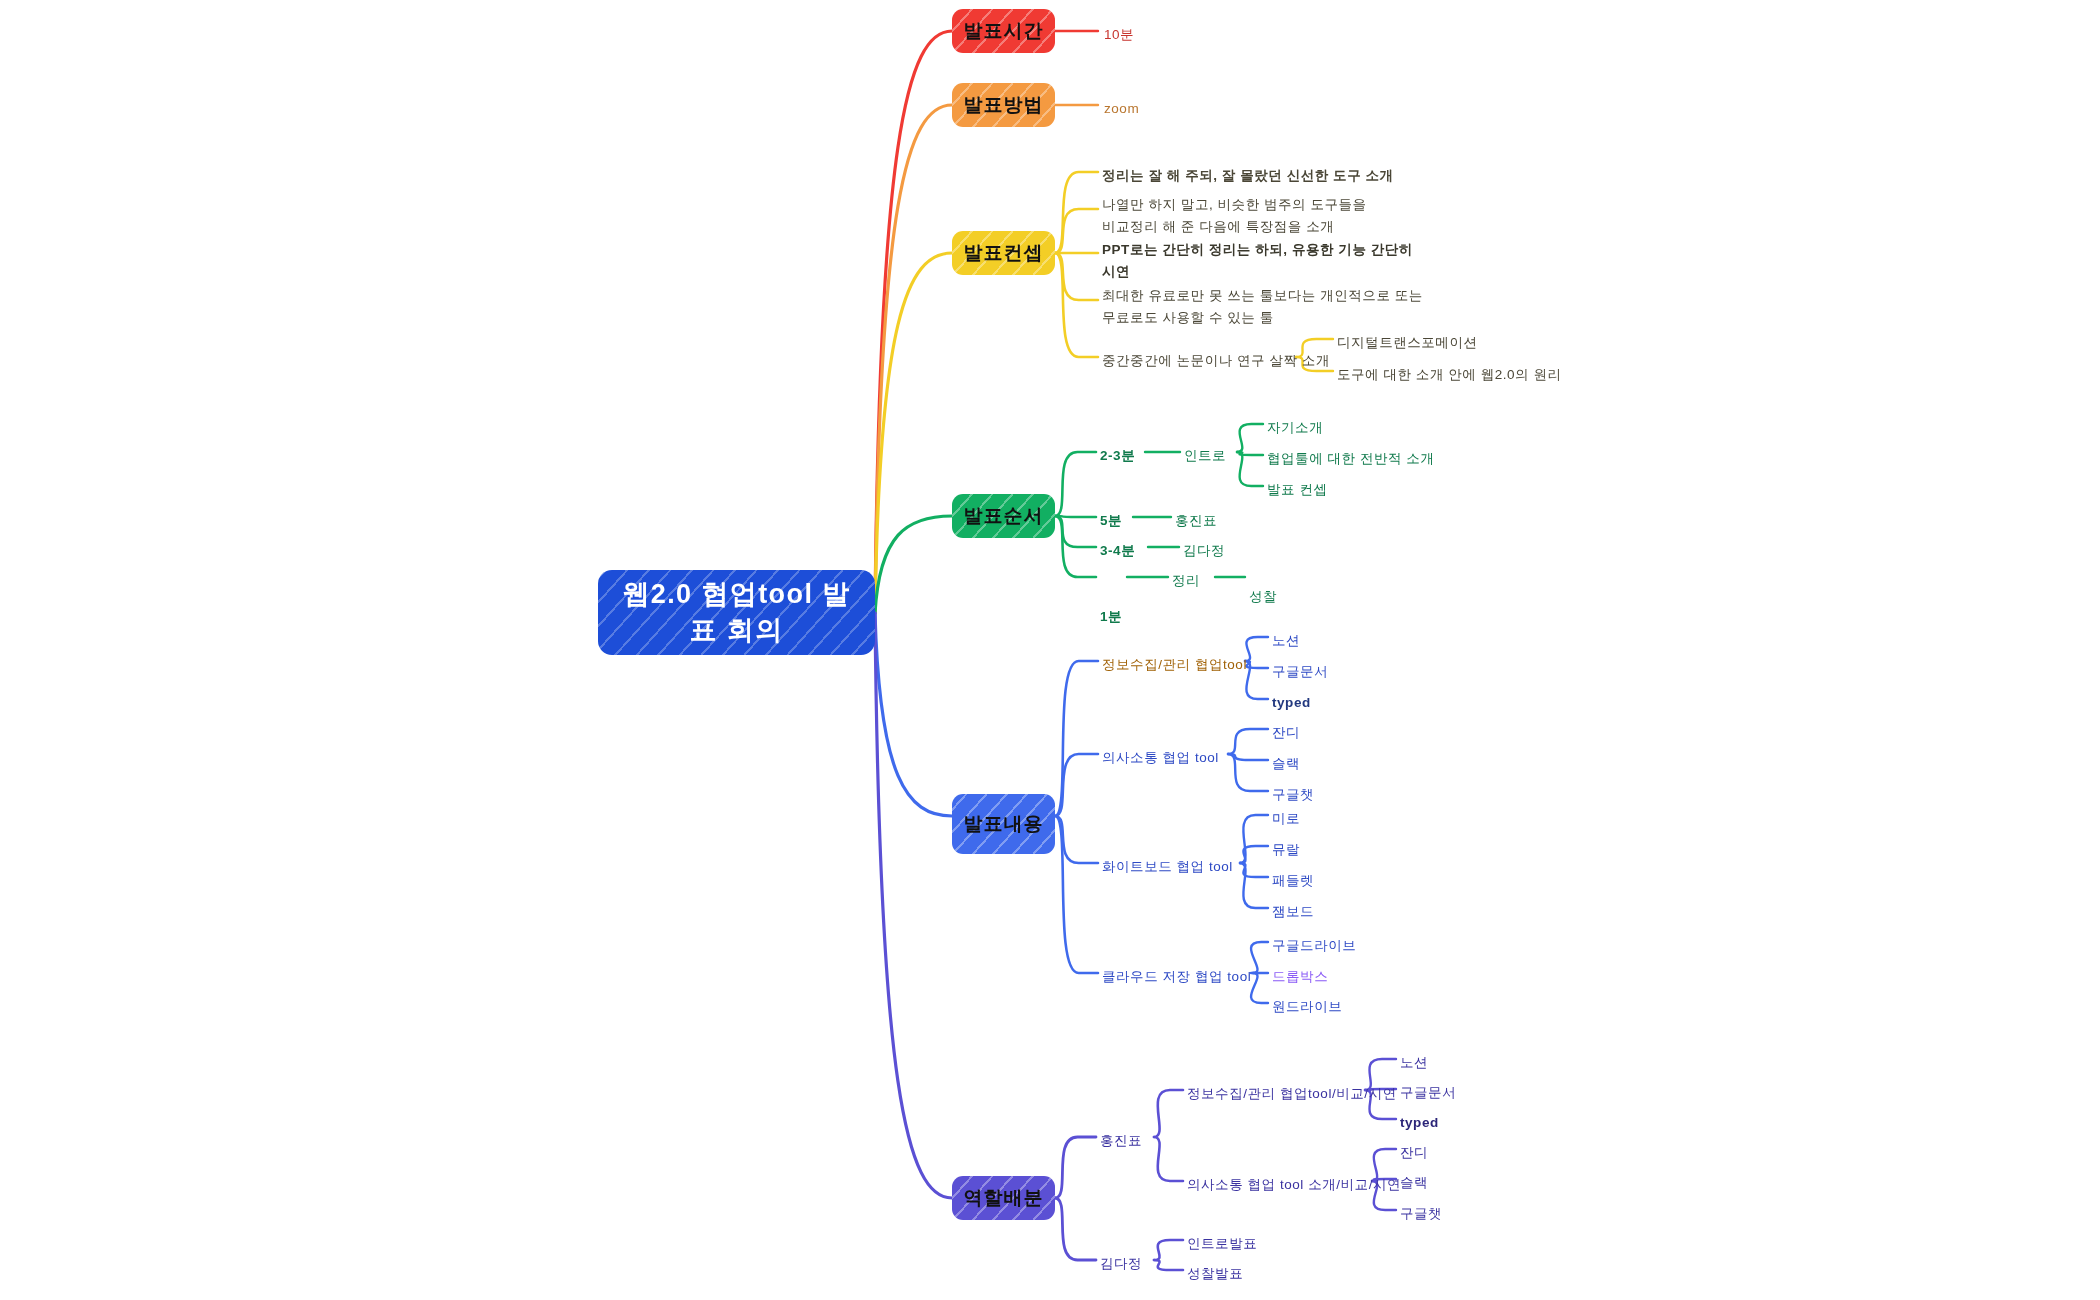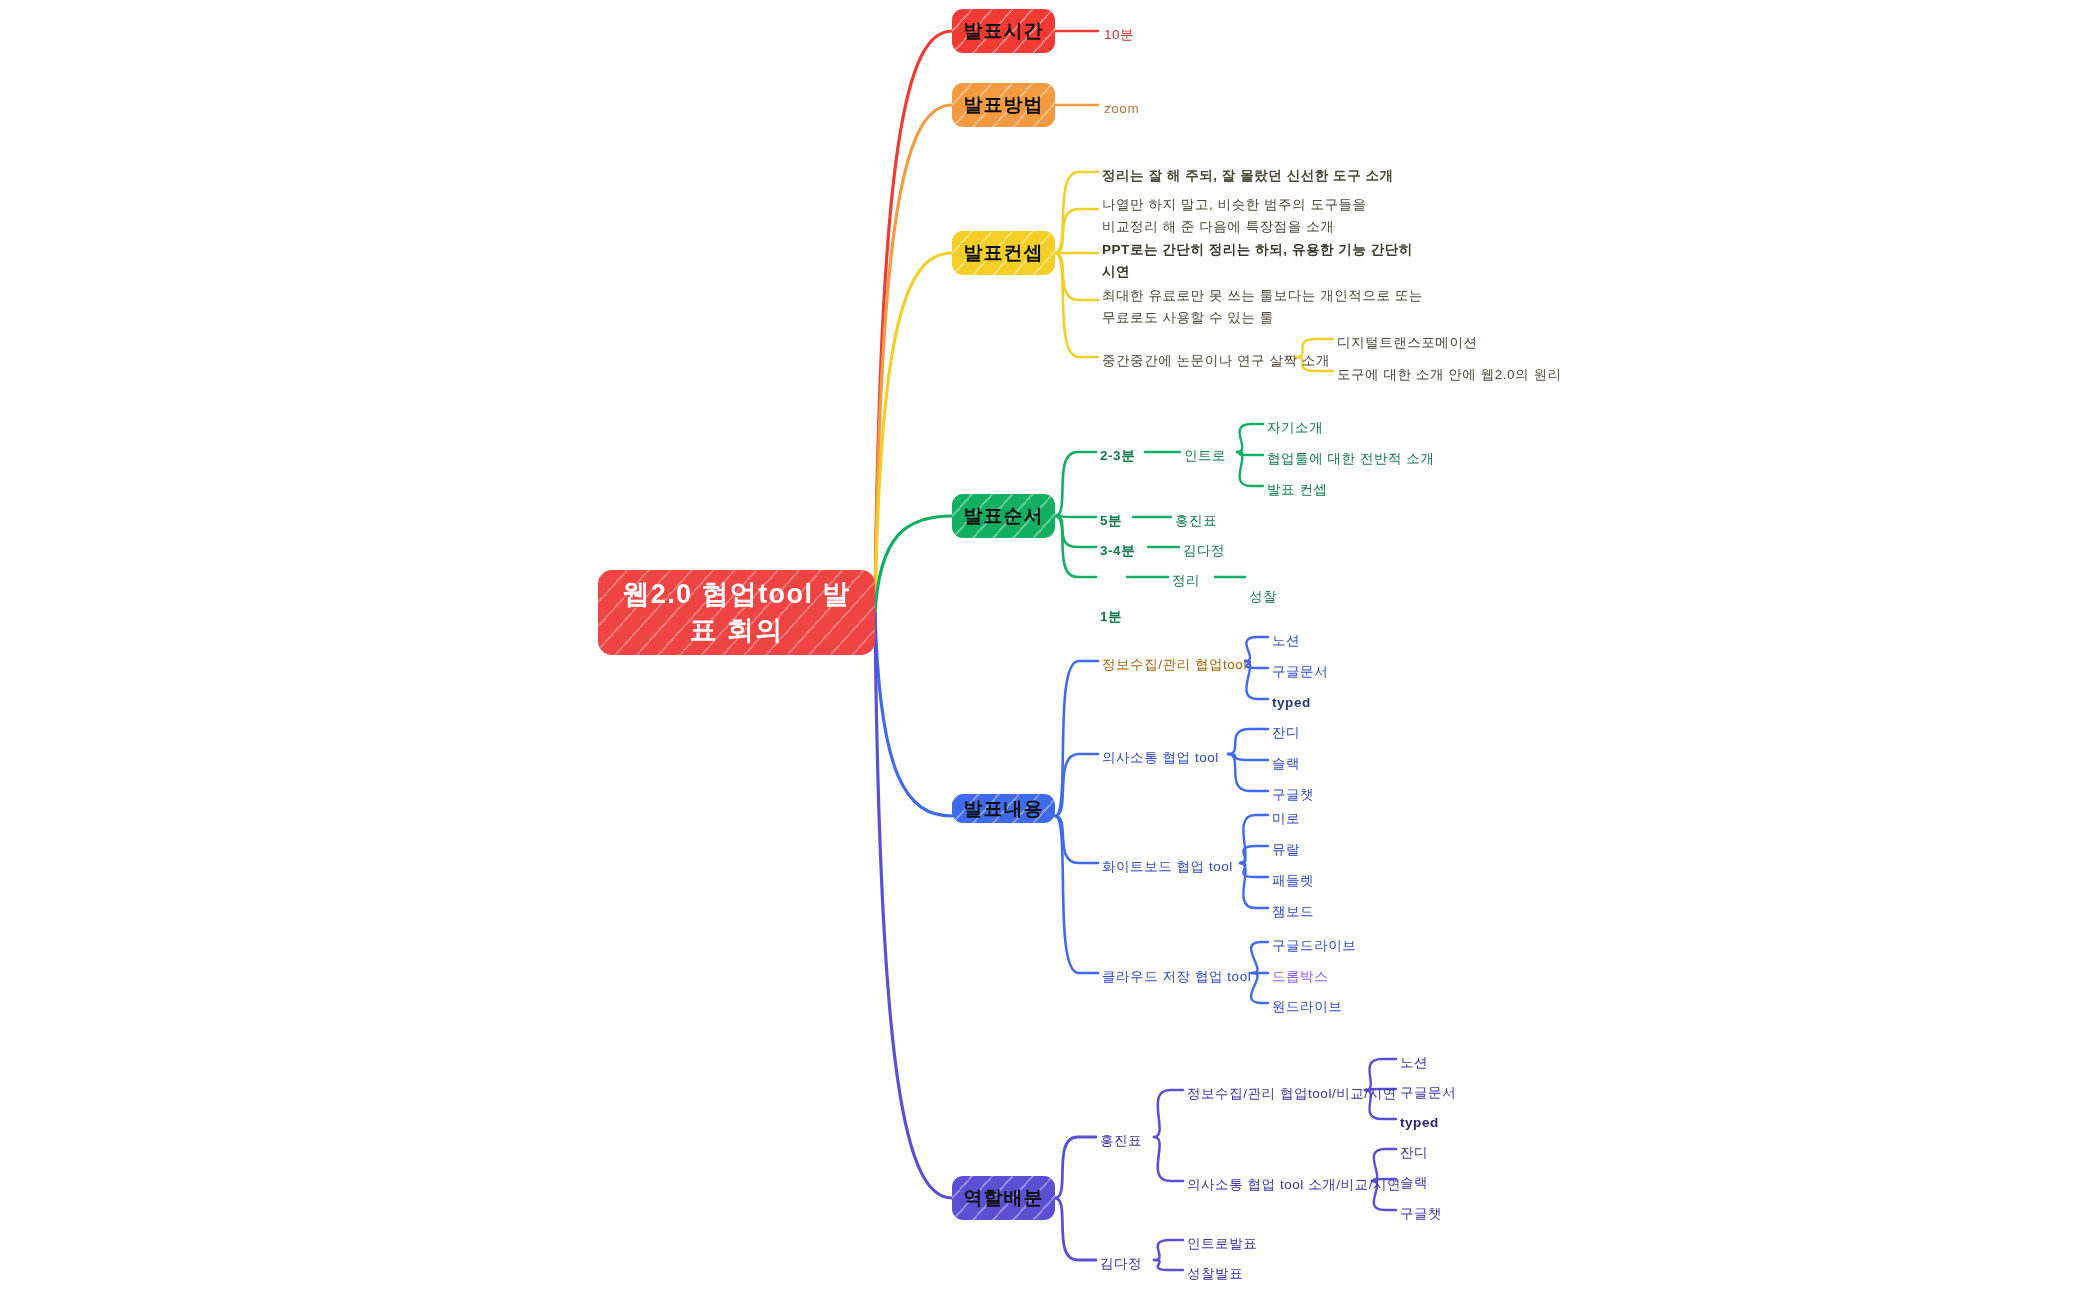--- a/index.html
+++ b/index.html
@@ -137,42 +137,42 @@
       <path d="M 1365 1090 C 1381 1090, 1356.05 1059, 1382.05 1059 L 1396 1059" stroke="#5B50D4" stroke-width="2.4" fill="none" stroke-linecap="round"></path>
       <path d="M 1365 1090 C 1381 1090, 1356.05 1089, 1382.05 1089 L 1396 1089" stroke="#5B50D4" stroke-width="2.4" fill="none" stroke-linecap="round"></path>
       <path d="M 1365 1090 C 1381 1090, 1356.05 1119, 1382.05 1119 L 1396 1119" stroke="#5B50D4" stroke-width="2.4" fill="none" stroke-linecap="round"></path>
       <path d="M 1372 1181 C 1388 1181, 1359.2 1149, 1385.2 1149 L 1396 1149" stroke="#5B50D4" stroke-width="2.4" fill="none" stroke-linecap="round"></path>
       <path d="M 1372 1181 C 1388 1181, 1359.2 1179, 1385.2 1179 L 1396 1179" stroke="#5B50D4" stroke-width="2.4" fill="none" stroke-linecap="round"></path>
       <path d="M 1372 1181 C 1388 1181, 1359.2 1210, 1385.2 1210 L 1396 1210" stroke="#5B50D4" stroke-width="2.4" fill="none" stroke-linecap="round"></path>
       <path d="M 1154 1260 C 1170 1260, 1143.95 1240, 1169.95 1240 L 1183 1240" stroke="#5B50D4" stroke-width="2.6" fill="none" stroke-linecap="round"></path>
       <path d="M 1154 1260 C 1170 1260, 1143.95 1270, 1169.95 1270 L 1183 1270" stroke="#5B50D4" stroke-width="2.6" fill="none" stroke-linecap="round"></path>
     </svg>
 
-  <div class="node root" id="root-node" style="left:598px; top:570px; width:277px; height:85px; background:#ef4444;">
+  <div class="node root" id="root-node" style="left:598px; top:570px; width:277px; height:85px; background:#1d4ed8;">
     <span>웹2.0 협업tool 발표
 회의</span>
   </div>
 
   <div class="node branch" id="branch-0" style="left:952px; top:9px; width:103px; height:44px; background:#F03A33;">
     <span>발표시간</span>
   </div>
 
   <div class="node branch" id="branch-1" style="left:952px; top:83px; width:103px; height:44px; background:#F49A41;">
     <span>발표방법</span>
   </div>
 
   <div class="node branch" id="branch-2" style="left:952px; top:231px; width:103px; height:44px; background:#F3CE26;">
     <span>발표컨셉</span>
   </div>
 
   <div class="node branch" id="branch-3" style="left:952px; top:494px; width:103px; height:44px; background:#12AF62;">
     <span>발표순서</span>
   </div>
 
-  <div class="node branch" id="branch-4" style="left:952px; top:794px; width:103px; height:29px; background:#3F6AEC;">
+  <div class="node branch" id="branch-4" style="left:952px; top:794px; width:103px; height:60px; background:#3F6AEC;">
     <span>발표내용</span>
   </div>
 
   <div class="node branch" id="branch-5" style="left:952px; top:1176px; width:103px; height:44px; background:#5B50D4;">
     <span>역할배분</span>
   </div>
 
   <div class="lbl" style="left:1104px; top:24px; color:#C7342E;">10분</div>
 
   <div class="lbl" style="left:1104px; top:98px; color:#B9762F;">zoom</div>

